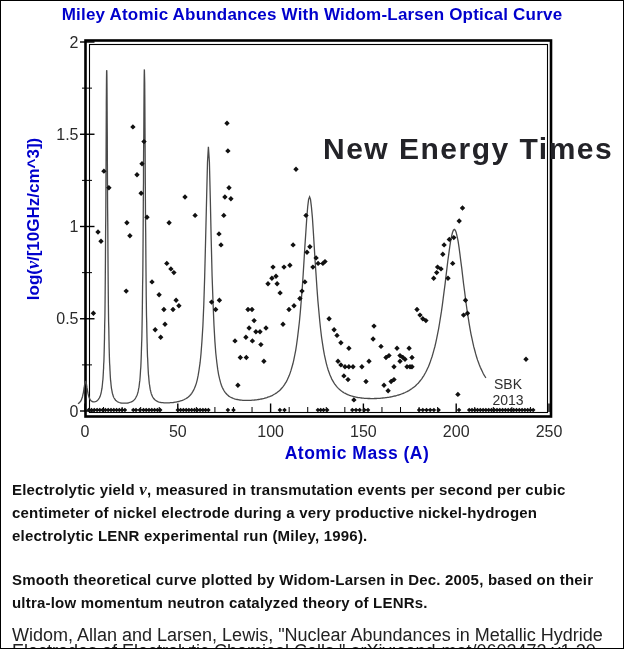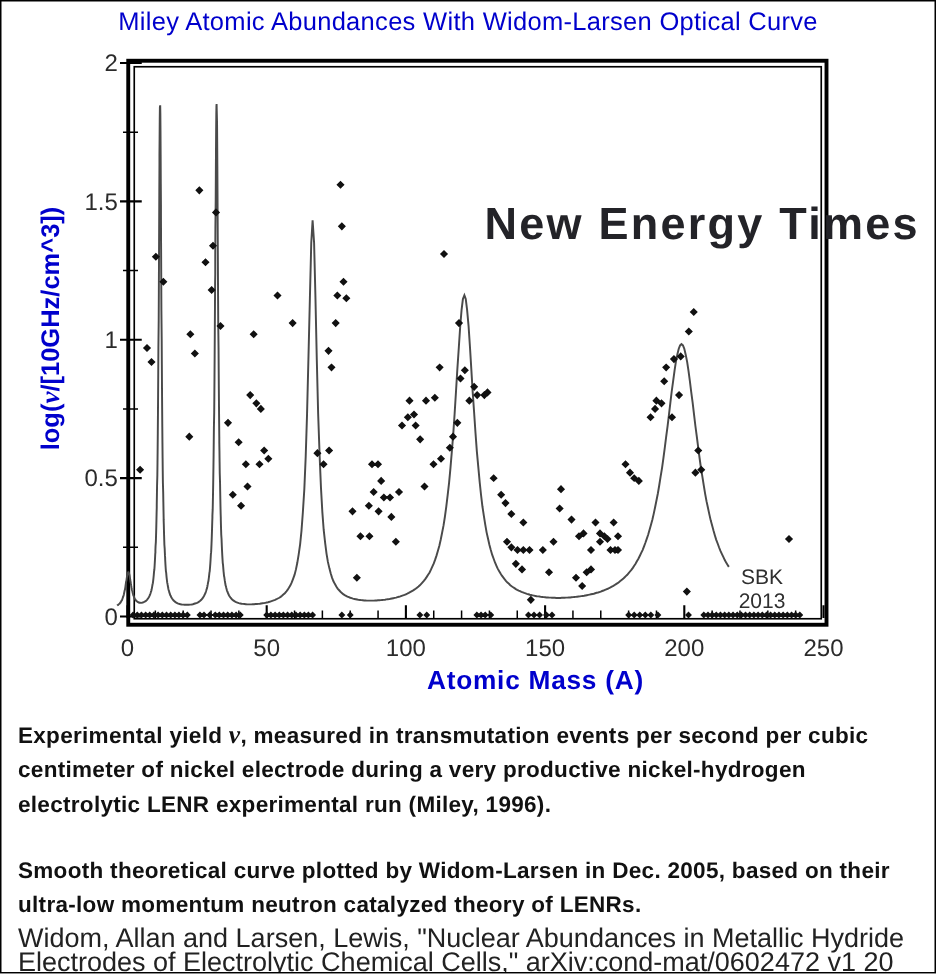--- a/index.html
+++ b/index.html
@@ -4,21 +4,21 @@
 <style>
   html,body{margin:0;padding:0;background:#888;}
   *{box-sizing:border-box;}
   #stage{
     position:relative;width:624px;height:649px;background:#ffffff;
     font-family:"Liberation Sans",sans-serif;overflow:hidden;
     border:1px solid #000;
   }
   #chart-title{
     position:absolute;top:4px;left:0;width:100%;text-align:center;
-    font-size:17px;font-weight:normal;color:#0000cc;letter-spacing:0.2px;
+    font-size:17px;font-weight:bold;color:#0000cc;letter-spacing:0.2px;
   }
   #plot{position:absolute;top:0;left:0;}
   #caption{
     position:absolute;top:477px;left:11px;width:600px;color:#111111;
   }
   .cap-bold{
     font-size:15px;font-weight:bold;line-height:23px;letter-spacing:0.2px;
     margin:0 0 21px 0;
   }
   .cap-bold .nu{
@@ -91,17 +91,17 @@
       <path d="M87.7 406.7L90.0 409.0L87.7 411.3L85.4 409.0ZM90.5 406.7L92.8 409.0L90.5 411.3L88.2 409.0ZM93.3 406.7L95.6 409.0L93.3 411.3L91.0 409.0ZM96.1 406.7L98.4 409.0L96.1 411.3L93.8 409.0ZM98.8 406.7L101.1 409.0L98.8 411.3L96.5 409.0ZM101.6 406.7L103.9 409.0L101.6 411.3L99.3 409.0ZM104.4 406.7L106.7 409.0L104.4 411.3L102.1 409.0ZM107.2 406.7L109.5 409.0L107.2 411.3L104.9 409.0ZM110.0 406.7L112.3 409.0L110.0 411.3L107.7 409.0ZM112.8 406.7L115.1 409.0L112.8 411.3L110.5 409.0ZM115.6 406.7L117.9 409.0L115.6 411.3L113.3 409.0ZM118.3 406.7L120.6 409.0L118.3 411.3L116.0 409.0ZM121.1 406.7L123.4 409.0L121.1 411.3L118.8 409.0ZM123.9 406.7L126.2 409.0L123.9 411.3L121.6 409.0ZM132.3 406.7L134.6 409.0L132.3 411.3L130.0 409.0ZM135.0 406.7L137.3 409.0L135.0 411.3L132.7 409.0ZM138.8 406.7L141.1 409.0L138.8 411.3L136.5 409.0ZM142.5 406.7L144.8 409.0L142.5 411.3L140.2 409.0ZM145.2 406.7L147.5 409.0L145.2 411.3L142.9 409.0ZM148.0 406.7L150.3 409.0L148.0 411.3L145.7 409.0ZM150.8 406.7L153.1 409.0L150.8 411.3L148.5 409.0ZM153.6 406.7L155.9 409.0L153.6 411.3L151.3 409.0ZM156.4 406.7L158.7 409.0L156.4 411.3L154.1 409.0ZM159.2 406.7L161.5 409.0L159.2 411.3L156.9 409.0ZM176.8 406.7L179.1 409.0L176.8 411.3L174.5 409.0ZM179.6 406.7L181.9 409.0L179.6 411.3L177.3 409.0ZM182.4 406.7L184.7 409.0L182.4 411.3L180.1 409.0ZM185.2 406.7L187.5 409.0L185.2 411.3L182.9 409.0ZM187.9 406.7L190.2 409.0L187.9 411.3L185.6 409.0ZM190.7 406.7L193.0 409.0L190.7 411.3L188.4 409.0ZM193.5 406.7L195.8 409.0L193.5 411.3L191.2 409.0ZM196.3 406.7L198.6 409.0L196.3 411.3L194.0 409.0ZM199.1 406.7L201.4 409.0L199.1 411.3L196.8 409.0ZM201.9 406.7L204.2 409.0L201.9 411.3L199.6 409.0ZM204.6 406.7L206.9 409.0L204.6 411.3L202.3 409.0ZM207.4 406.7L209.7 409.0L207.4 411.3L205.1 409.0ZM226.9 406.7L229.2 409.0L226.9 411.3L224.6 409.0ZM232.5 406.7L234.8 409.0L232.5 411.3L230.2 409.0ZM278.9 406.7L281.2 409.0L278.9 411.3L276.6 409.0ZM283.5 406.7L285.8 409.0L283.5 411.3L281.2 409.0ZM316.9 406.7L319.2 409.0L316.9 411.3L314.6 409.0ZM319.7 406.7L322.0 409.0L319.7 411.3L317.4 409.0ZM322.5 406.7L324.8 409.0L322.5 411.3L320.2 409.0ZM326.2 406.7L328.5 409.0L326.2 411.3L323.9 409.0ZM351.3 406.7L353.6 409.0L351.3 411.3L349.0 409.0ZM355.0 406.7L357.3 409.0L355.0 411.3L352.7 409.0ZM358.7 406.7L361.0 409.0L358.7 411.3L356.4 409.0ZM363.3 406.7L365.6 409.0L363.3 411.3L361.0 409.0ZM367.0 406.7L369.3 409.0L367.0 411.3L364.7 409.0ZM418.1 406.7L420.4 409.0L418.1 411.3L415.8 409.0ZM421.8 406.7L424.1 409.0L421.8 411.3L419.5 409.0ZM425.5 406.7L427.8 409.0L425.5 411.3L423.2 409.0ZM429.2 406.7L431.5 409.0L429.2 411.3L426.9 409.0ZM432.9 406.7L435.2 409.0L432.9 411.3L430.6 409.0ZM437.6 406.7L439.9 409.0L437.6 411.3L435.3 409.0ZM458.0 406.7L460.3 409.0L458.0 411.3L455.7 409.0ZM468.2 406.7L470.5 409.0L468.2 411.3L465.9 409.0ZM471.0 406.7L473.3 409.0L471.0 411.3L468.7 409.0ZM473.8 406.7L476.1 409.0L473.8 411.3L471.5 409.0ZM476.5 406.7L478.8 409.0L476.5 411.3L474.2 409.0ZM479.3 406.7L481.6 409.0L479.3 411.3L477.0 409.0ZM482.1 406.7L484.4 409.0L482.1 411.3L479.8 409.0ZM484.9 406.7L487.2 409.0L484.9 411.3L482.6 409.0ZM487.7 406.7L490.0 409.0L487.7 411.3L485.4 409.0ZM490.5 406.7L492.8 409.0L490.5 411.3L488.2 409.0ZM493.2 406.7L495.5 409.0L493.2 411.3L490.9 409.0ZM496.0 406.7L498.3 409.0L496.0 411.3L493.7 409.0ZM498.8 406.7L501.1 409.0L498.8 411.3L496.5 409.0ZM501.6 406.7L503.9 409.0L501.6 411.3L499.3 409.0ZM504.4 406.7L506.7 409.0L504.4 411.3L502.1 409.0ZM507.2 406.7L509.5 409.0L507.2 411.3L504.9 409.0ZM510.0 406.7L512.3 409.0L510.0 411.3L507.7 409.0ZM512.7 406.7L515.0 409.0L512.7 411.3L510.4 409.0ZM515.5 406.7L517.8 409.0L515.5 411.3L513.2 409.0ZM518.3 406.7L520.6 409.0L518.3 411.3L516.0 409.0ZM521.1 406.7L523.4 409.0L521.1 411.3L518.8 409.0ZM523.9 406.7L526.2 409.0L523.9 411.3L521.6 409.0ZM526.7 406.7L529.0 409.0L526.7 411.3L524.4 409.0ZM529.4 406.7L531.7 409.0L529.4 411.3L527.1 409.0ZM532.2 406.7L534.5 409.0L532.2 411.3L529.9 409.0Z" fill="#111111"></path>
       <g>
         <text x="507" y="388" text-anchor="middle" font-size="14" fill="#2f2f2f">SBK</text>
         <text x="507" y="404" text-anchor="middle" font-size="14" fill="#2f2f2f">2013</text>
       </g>
       <text x="356" y="458" text-anchor="middle" font-size="17.5" font-weight="bold" letter-spacing="0.5" fill="#0000cc">Atomic Mass  (A)</text>
       <text x="38" y="218" text-anchor="middle" font-size="17" font-weight="bold" fill="#0000cc" transform="rotate(-90 38 218)"><tspan>log(</tspan><tspan font-style="italic" font-family="&quot;Liberation Serif&quot;,serif" font-size="18">ν</tspan><tspan>/[10GHz/cm^3])</tspan></text>
     </svg>
 
   <div id="caption">
-    <p class="cap-bold"><span>Experimental yield </span><span class="nu">ν</span><span>, measured in transmutation events per second per cubic centimeter of nickel electrode during a very productive nickel-hydrogen electrolytic LENR experimental run (Miley, 1996).</span></p>
-    <p class="cap-bold" style="margin-bottom:2px">Smooth theoretical curve plotted by Widom-Larsen in Dec. 2005, based on their ultra-low momentum neutron catalyzed theory of LENRs.</p>
+    <p class="cap-bold"><span>Electrolytic yield </span><span class="nu">ν</span><span>, measured in transmutation events per second per cubic centimeter of nickel electrode during a very productive nickel-hydrogen electrolytic LENR experimental run (Miley, 1996).</span></p>
+    <p class="cap-bold" style="margin-bottom:13px">Smooth theoretical curve plotted by Widom-Larsen in Dec. 2005, based on their ultra-low momentum neutron catalyzed theory of LENRs.</p>
     <p class="cap-ref">Widom, Allan and Larsen, Lewis, "Nuclear Abundances in Metallic Hydride Electrodes of Electrolytic Chemical Cells," arXiv:cond-mat/0602472 v1 20 Feb 2006</p>
   </div>
 </div>
 
 </body></html>

